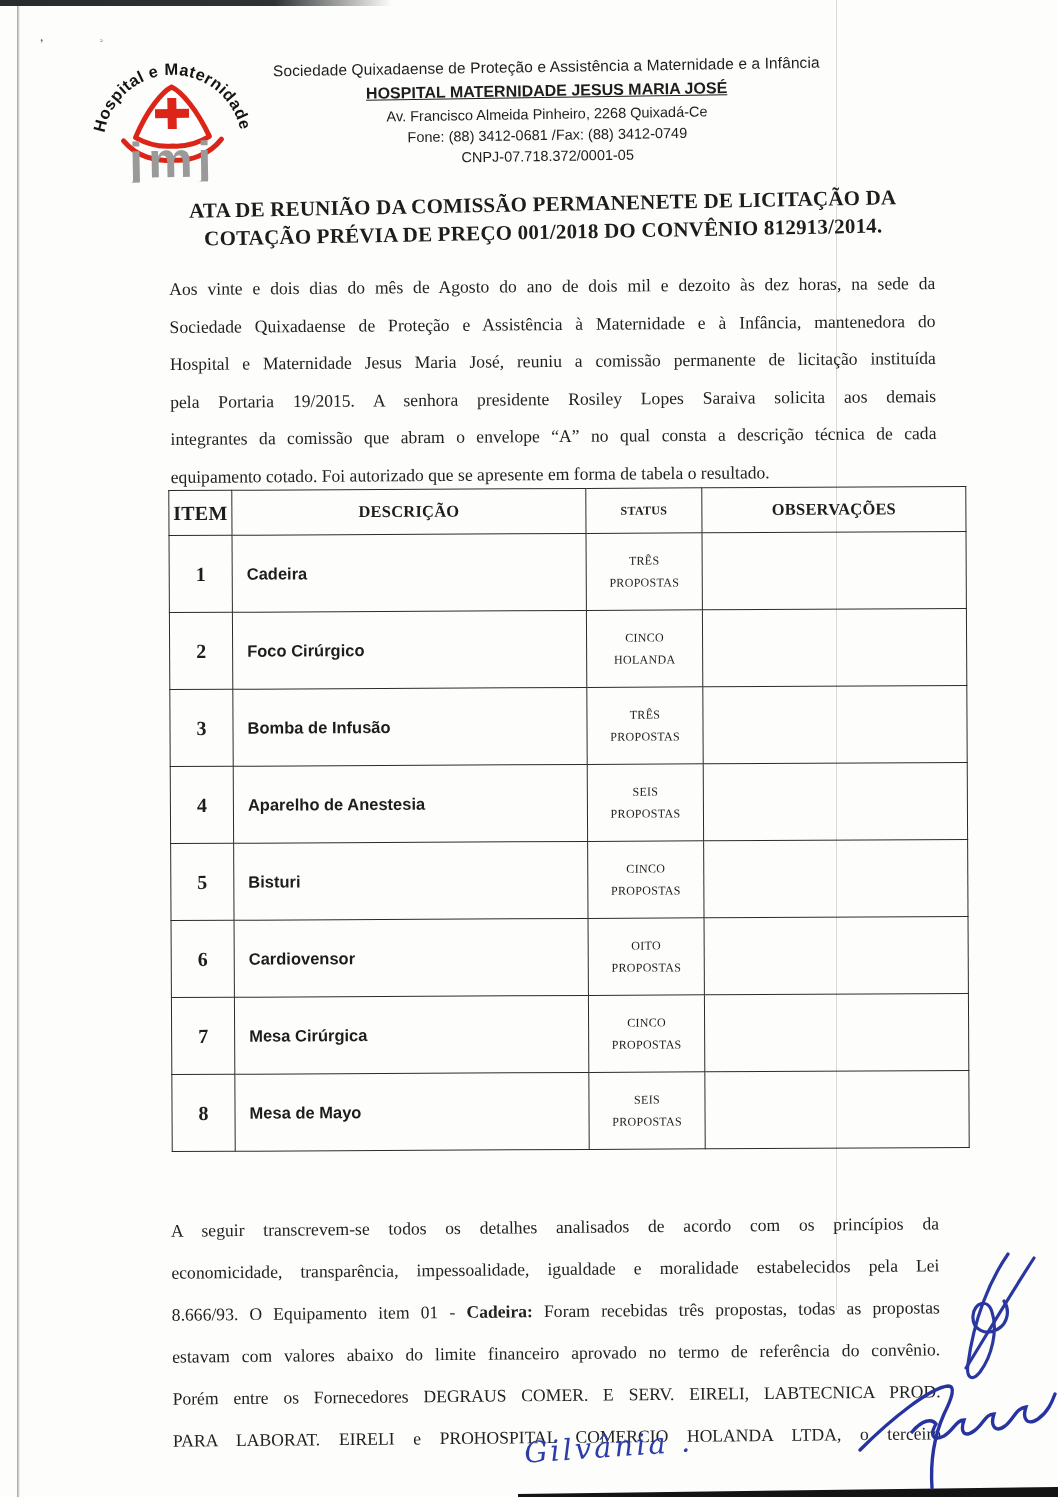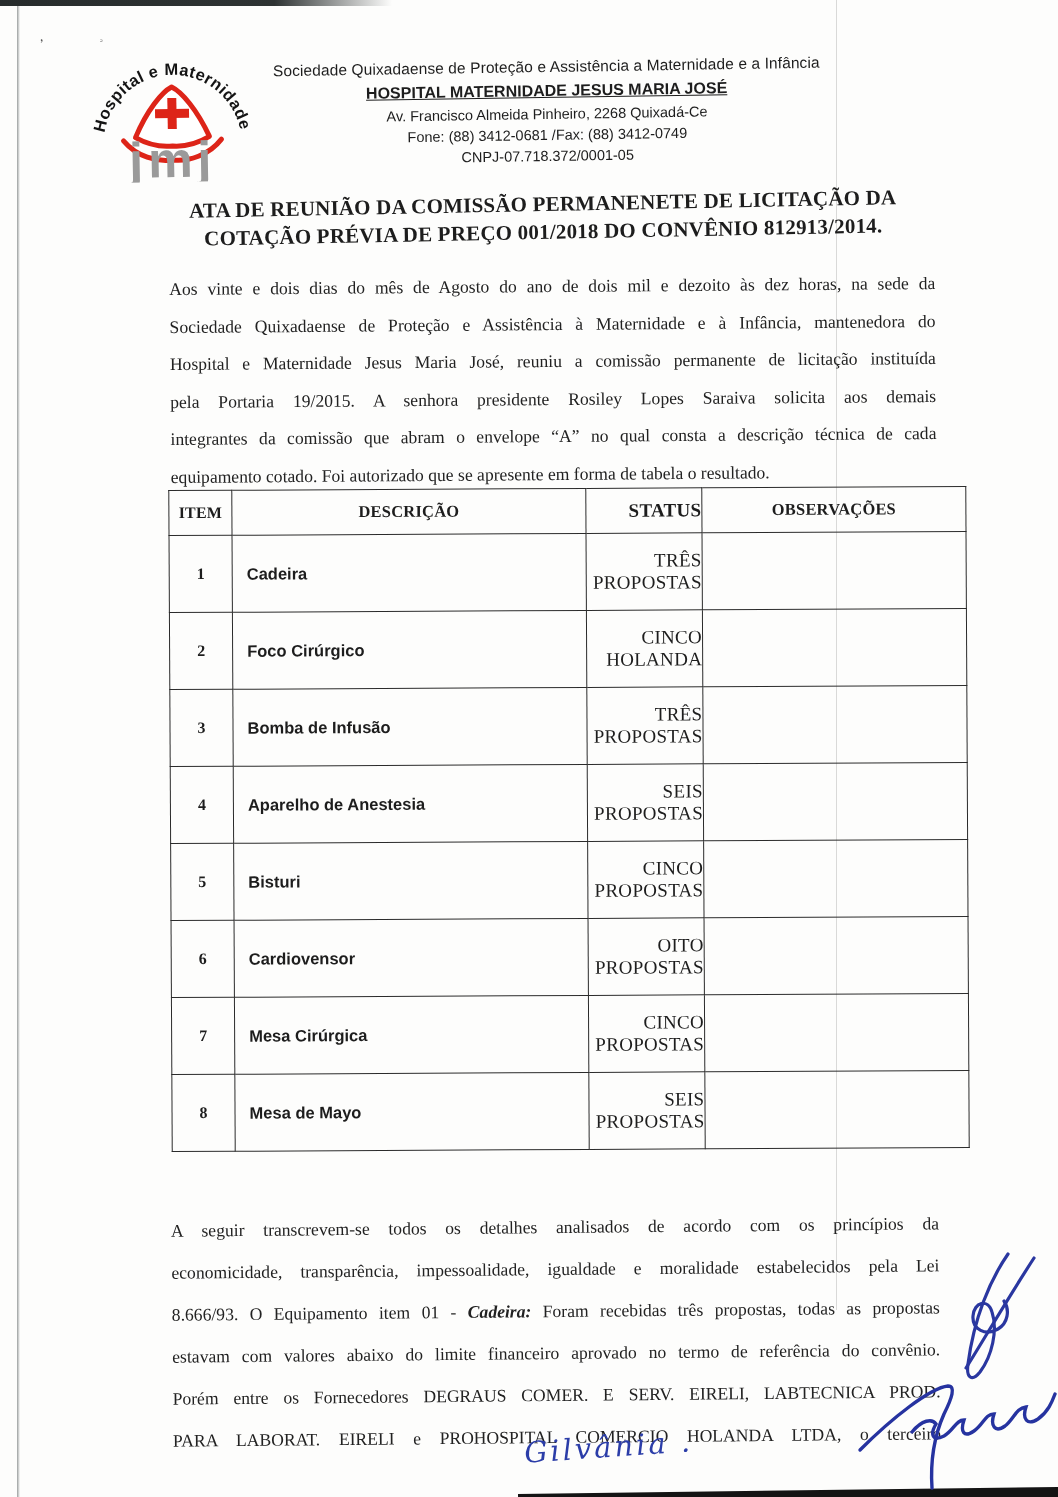--- a/index.html
+++ b/index.html
@@ -31,31 +31,31 @@
   
   .doc-title{position:absolute;left:120px;top:190px;width:846px;text-align:center;
     font-weight:bold;font-size:21px;line-height:28px;letter-spacing:0.2px;
     transform:rotate(-1.1deg);}
   
   .para{position:absolute;font-size:17.6px;color:#222;}
   .para .line{text-align:justify;text-align-last:justify;white-space:normal;}
   .para.last-left .line:last-child{text-align-last:left;}
   .para1{left:170px;top:268px;width:766px;line-height:37.5px;transform:rotate(-0.45deg);}
   .para2{left:172px;top:1206px;width:768px;line-height:42px;transform:rotate(-0.55deg);}
-  .para .b{font-weight:bold;font-style:italic;}
+  .para .b{font-weight:bold;}
   
   .tbl-wrap{position:absolute;left:170px;top:488px;width:798px;transform:rotate(-0.3deg);}
   table{border-collapse:collapse;width:798px;table-layout:fixed;}
   th,td{border:1.7px solid #2b2b2b;padding:0;vertical-align:middle;}
   th{height:44px;font-size:16.5px;font-weight:bold;text-align:center;letter-spacing:0.2px;}
   td{height:76px;}
-  .c-item{width:62px;text-align:center;font-weight:bold;font-size:16px;}
+  .c-item{width:62px;text-align:center;font-weight:bold;font-size:20px;}
   .c-desc{width:358px;font-family:"Liberation Sans",sans-serif;font-weight:bold;
     font-size:16.5px;padding-left:14px;}
-  .c-status{width:115px;text-align:right;font-size:19px;line-height:22px;letter-spacing:0.3px;}
+  .c-status{width:115px;text-align:center;font-size:12px;line-height:22px;letter-spacing:0.3px;}
   .c-obs{width:263px;}
   
   .sig-initials{position:absolute;left:946px;top:1246px;}
   .sig-left{position:absolute;left:524px;top:1430px;font-family:"DejaVu Serif",serif;
     font-style:italic;font-size:29px;letter-spacing:3px;color:#2b3da8;transform:rotate(-4deg);}
   .sig-right{position:absolute;left:852px;top:1380px;}
 </style>
 </head>
 <body>
 

